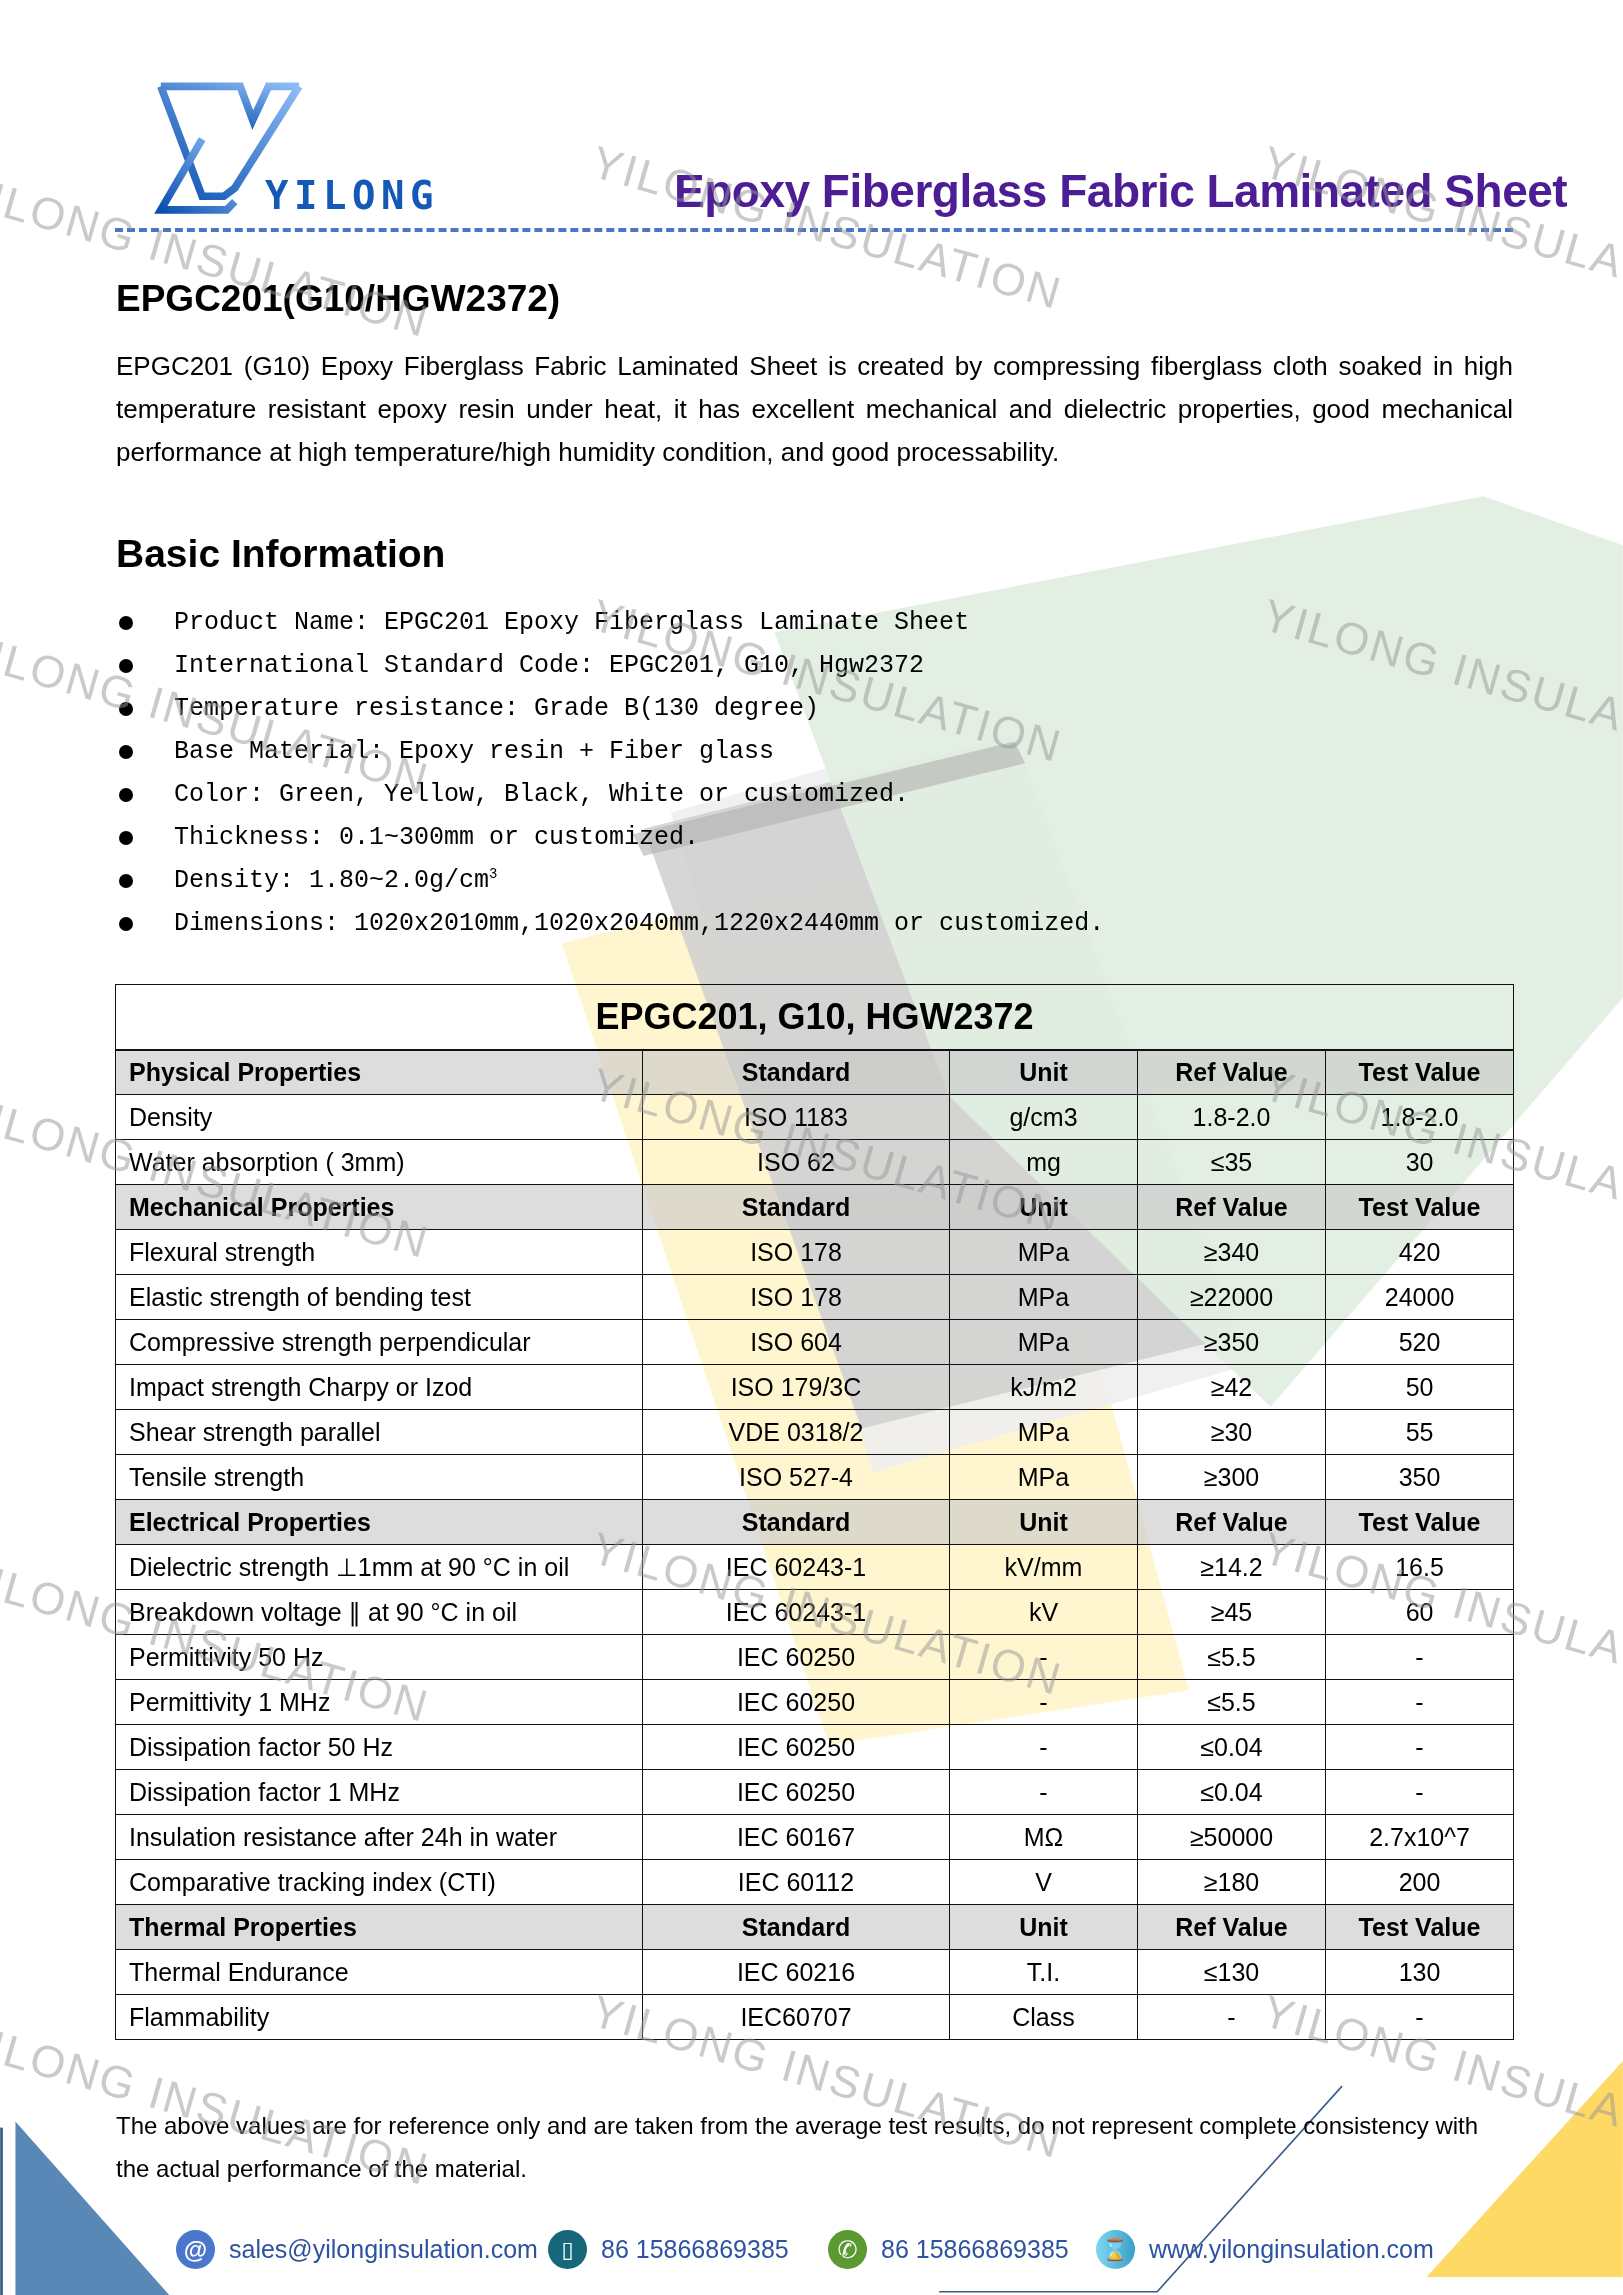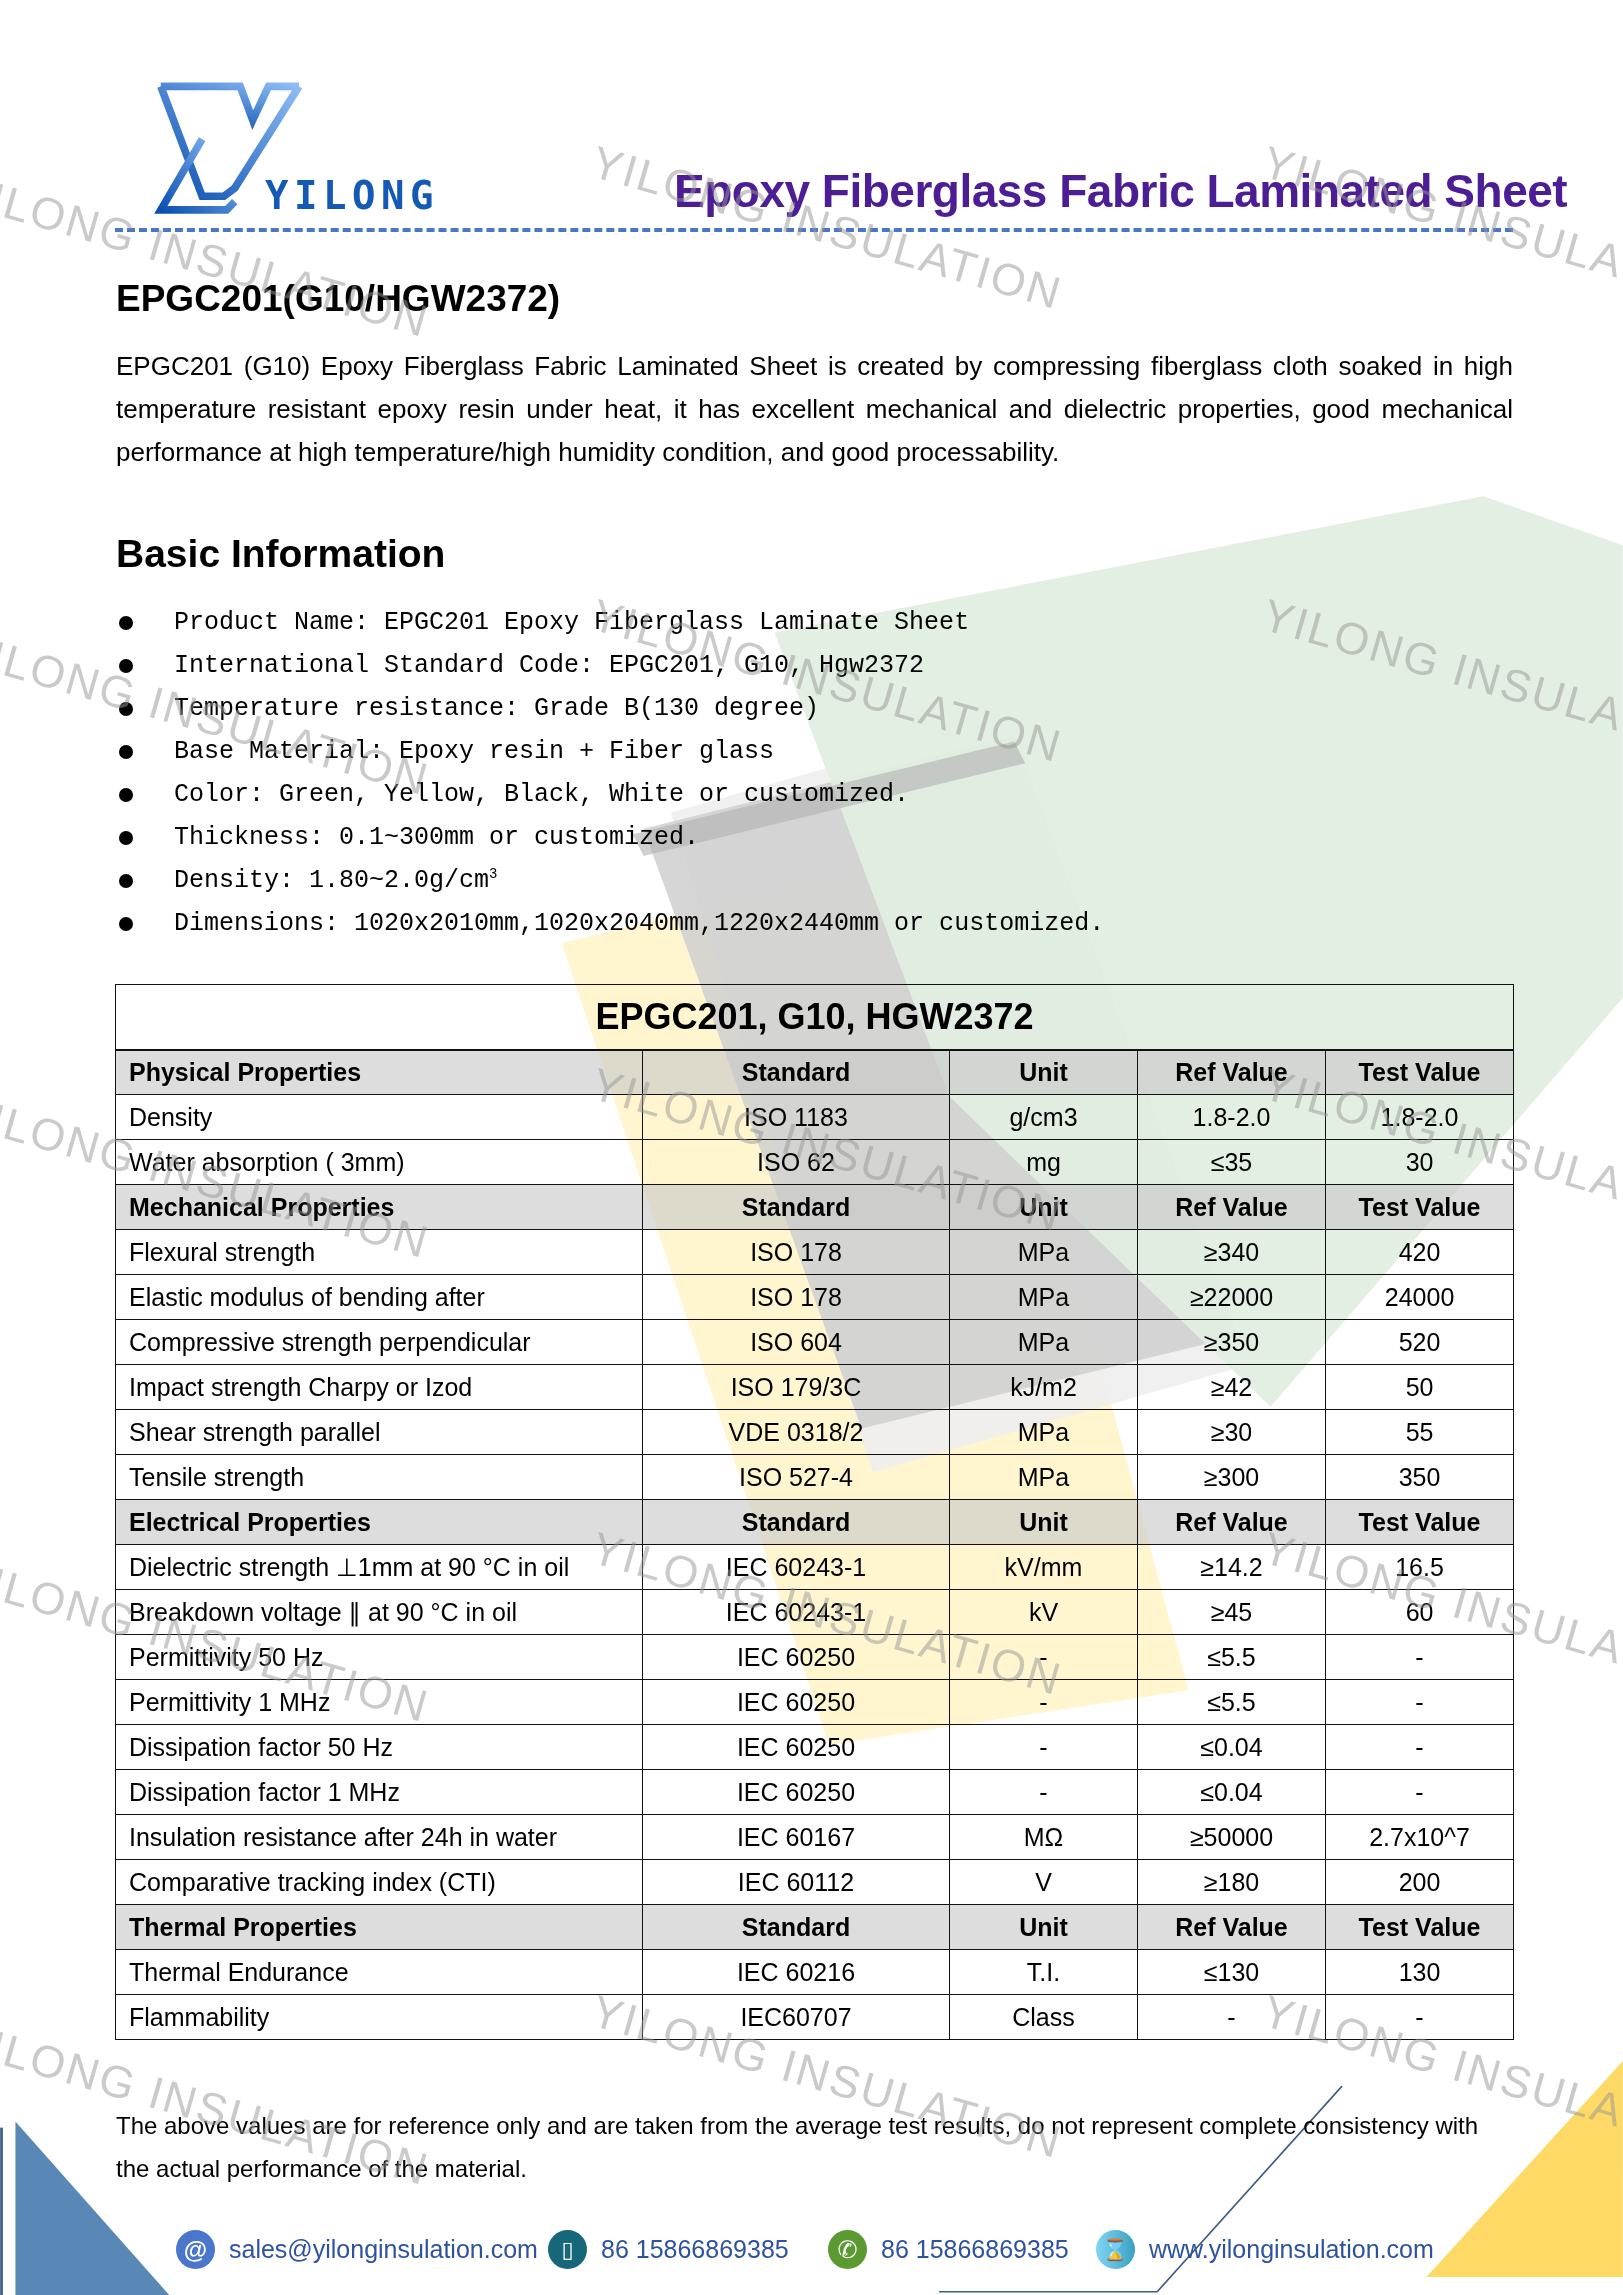--- a/index.html
+++ b/index.html
@@ -137,21 +137,21 @@
         <td class="c">Test Value</td>
       </tr>
       <tr>
         <td>Flexural strength</td>
         <td class="c">ISO 178</td>
         <td class="c">MPa</td>
         <td class="c">≥340</td>
         <td class="c">420</td>
       </tr>
       <tr>
-        <td>Elastic modulus of bending after</td>
+        <td>Elastic strength of bending test</td>
         <td class="c">ISO 178</td>
         <td class="c">MPa</td>
         <td class="c">≥22000</td>
         <td class="c">24000</td>
       </tr>
       <tr>
         <td>Compressive strength perpendicular</td>
         <td class="c">ISO 604</td>
         <td class="c">MPa</td>
         <td class="c">≥350</td>

